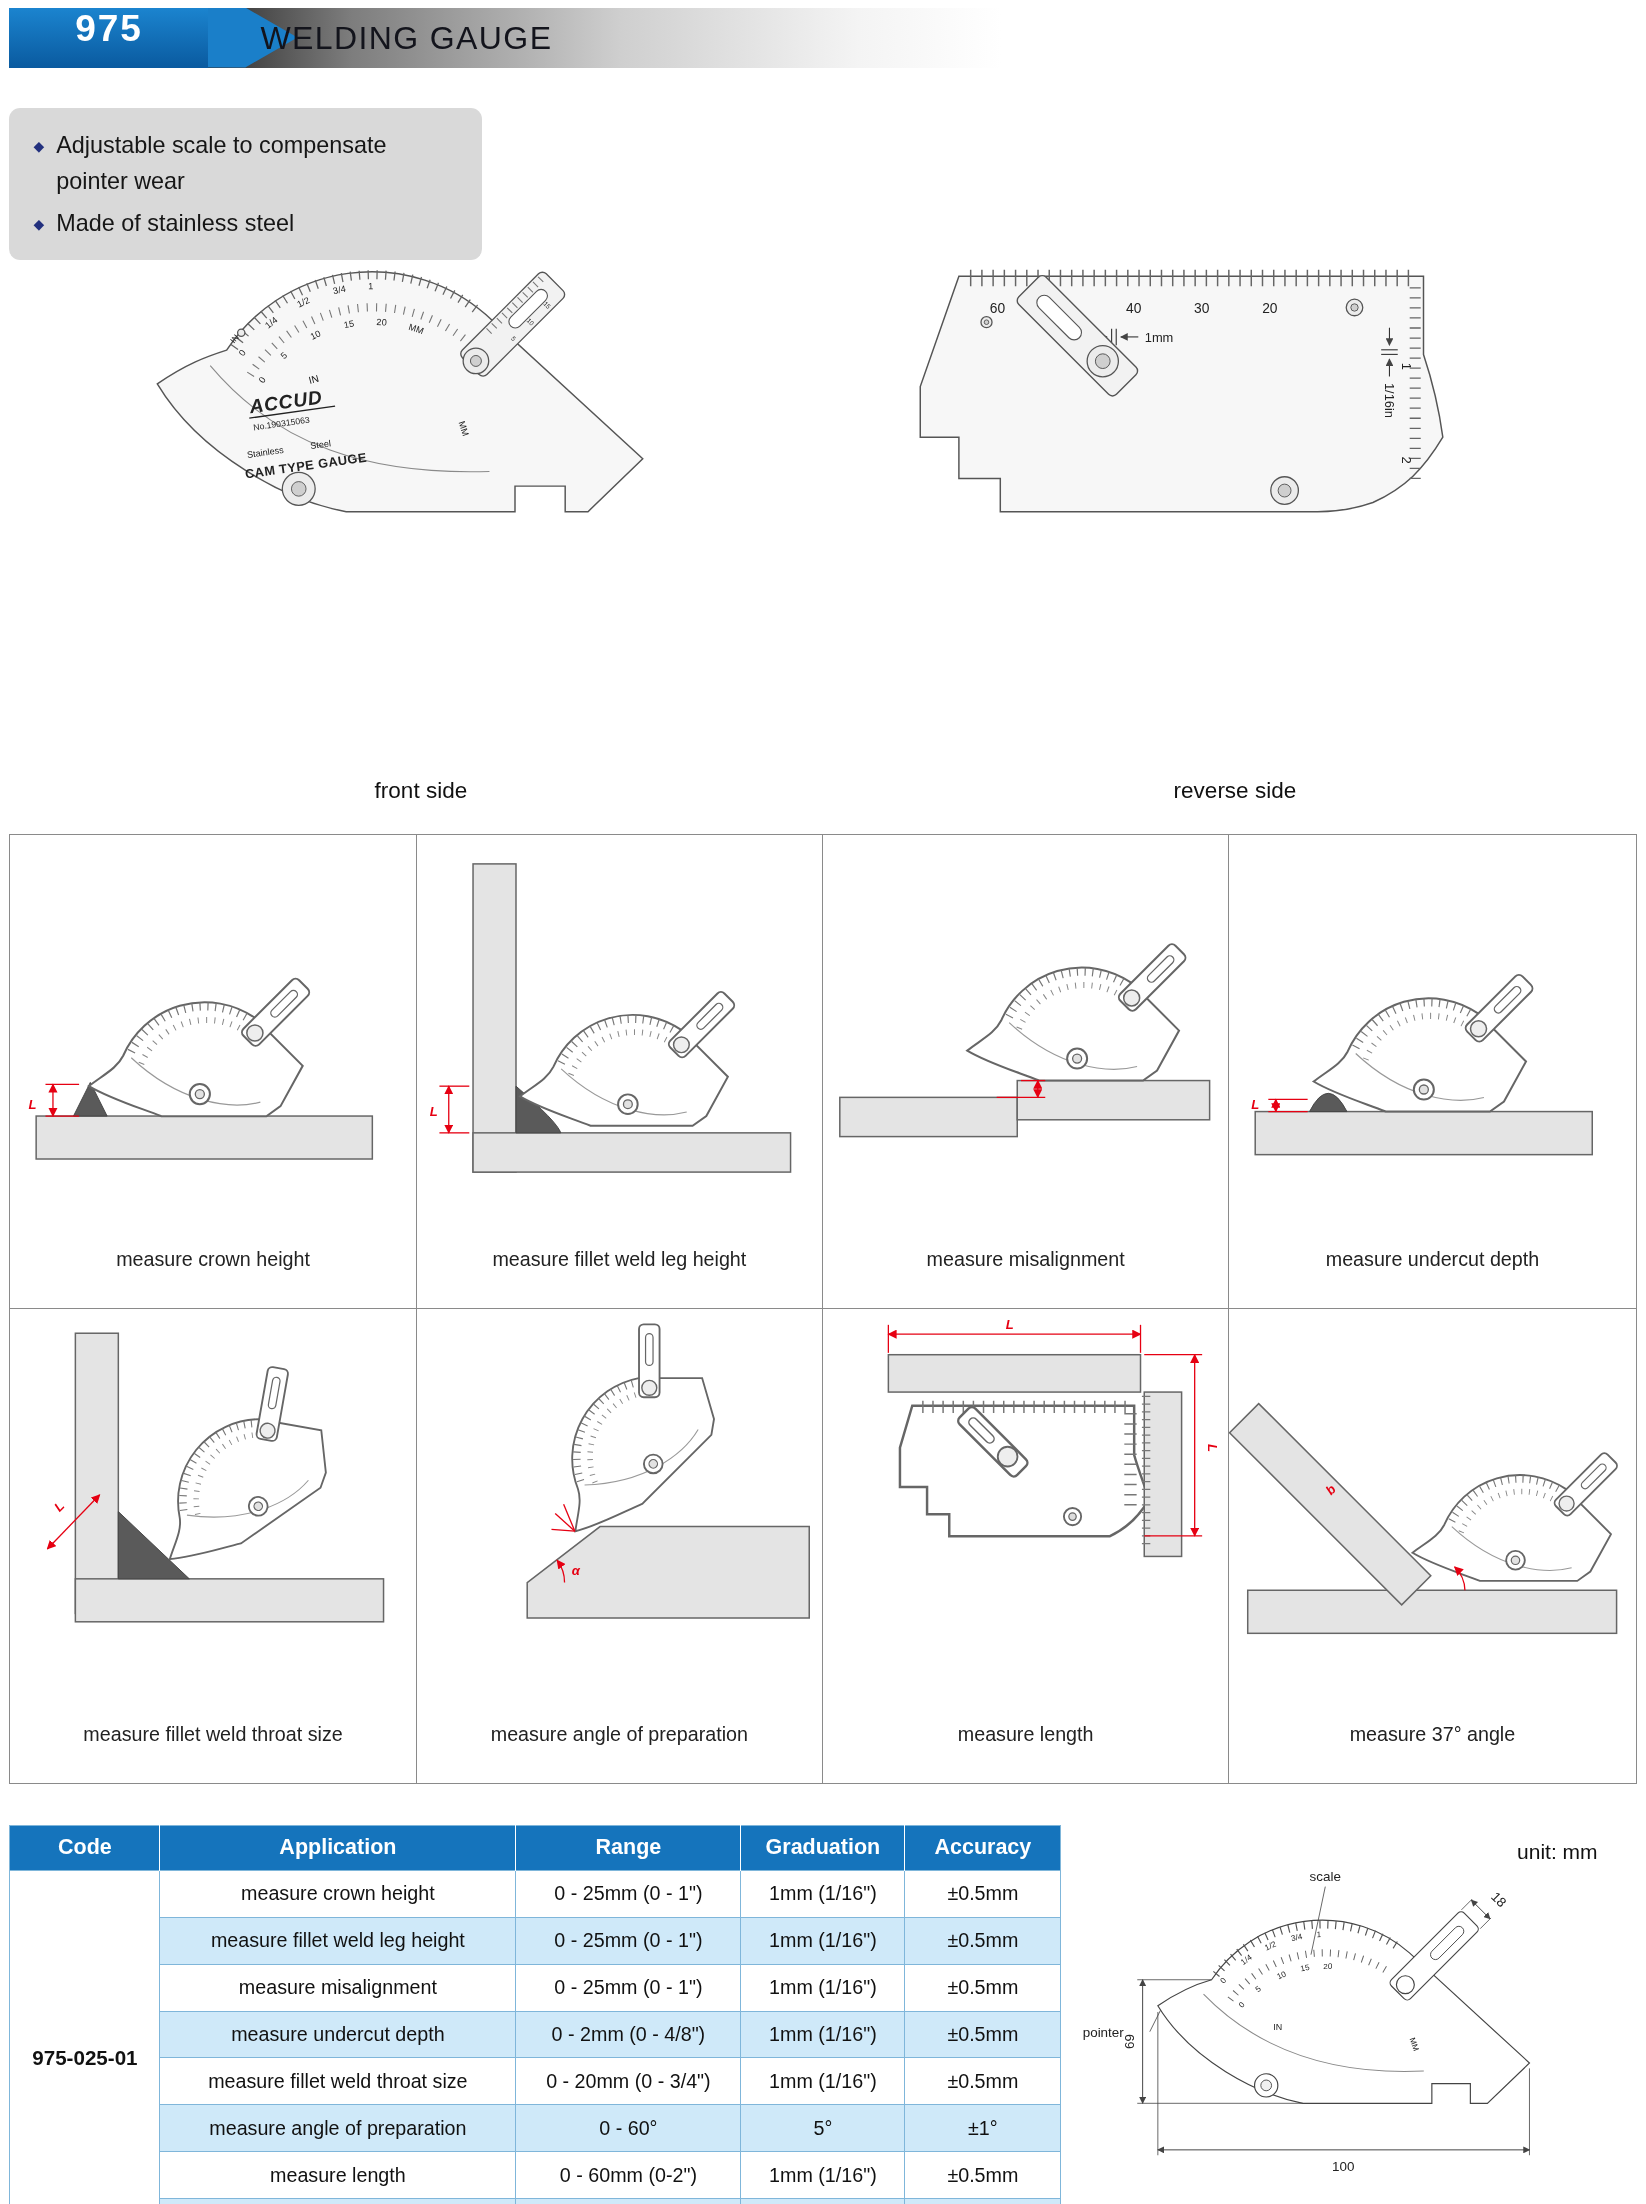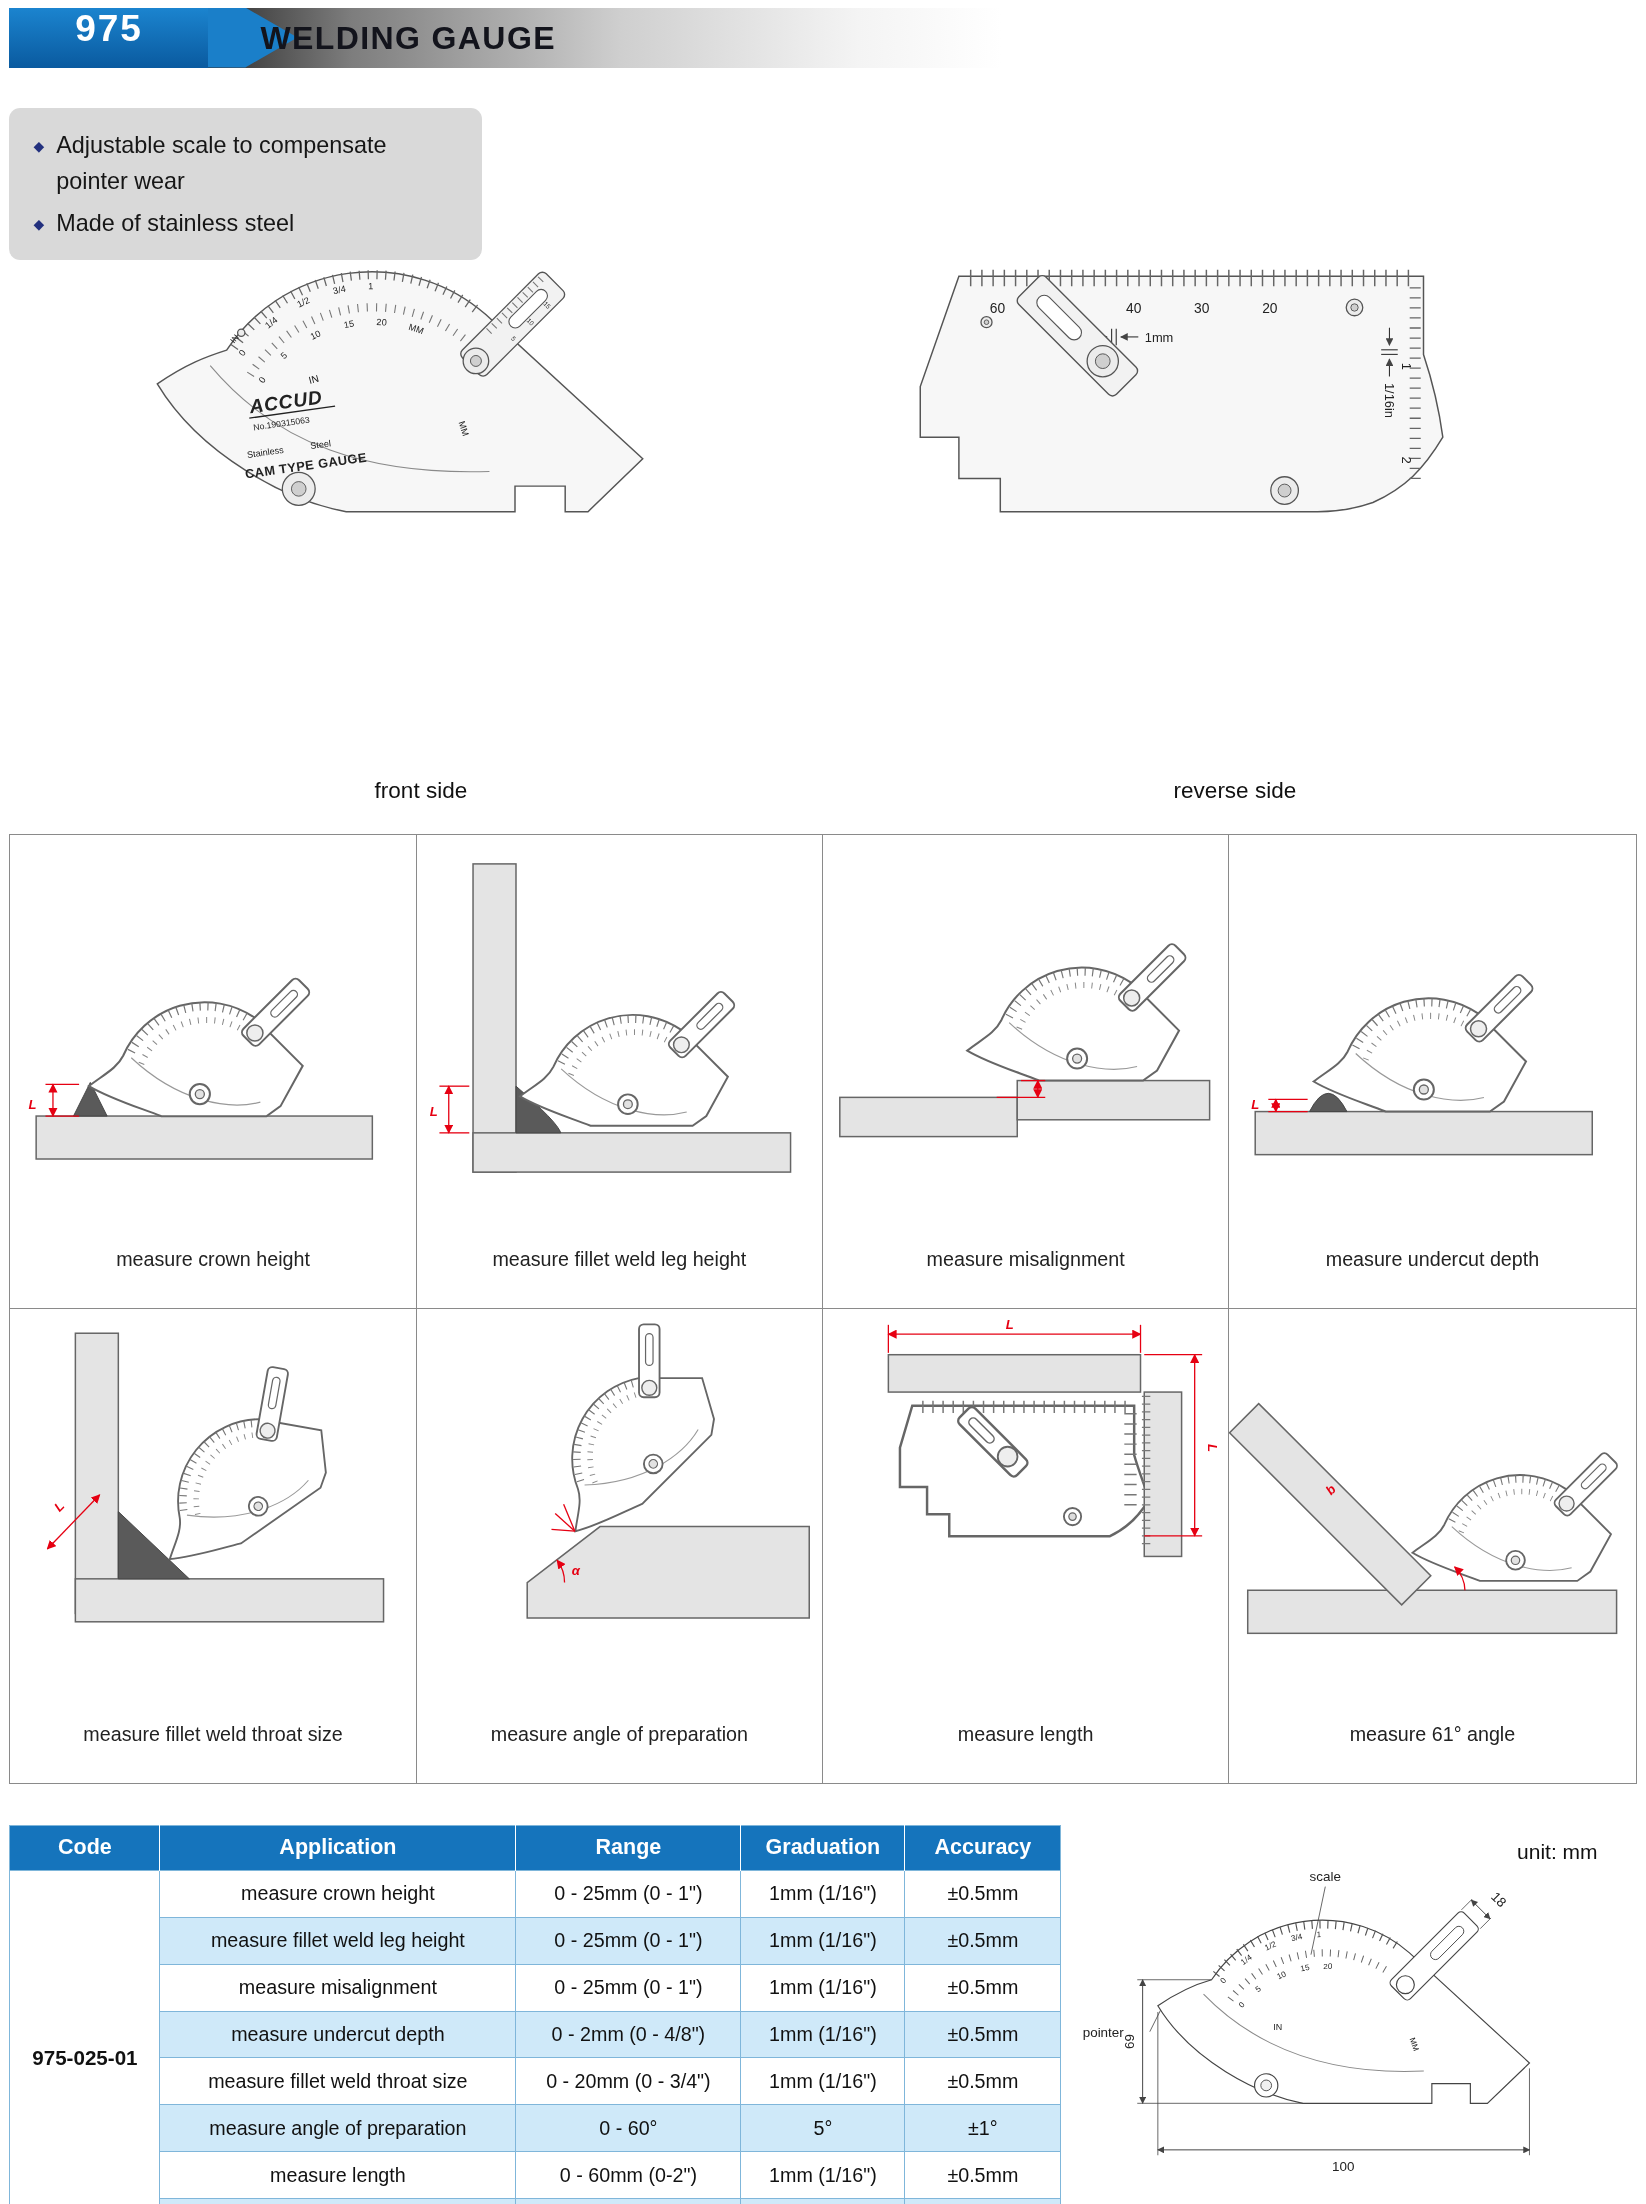--- a/index.html
+++ b/index.html
@@ -20,21 +20,21 @@
   .hdr-chev {
     width:90px; height:60px; background:#1a7fc9; margin-left:-0.9px; z-index:2;
     clip-path:polygon(0 0,42% 0,100% 50%,42% 100%,0 100%);
   }
   .hdr-strip {
     position:absolute; left:199px; right:0; top:0; height:60px; z-index:1;
     background:linear-gradient(90deg,#2e2e2e 0%,#7d7d7d 18%,#cfcfcf 52%,#f4f4f4 82%,#ffffff 100%);
   }
   .hdr-title {
     position:absolute; left:251px; top:50%; transform:translateY(-50%); z-index:3;
-    font-size:32px; font-weight:700; color:#13141c; letter-spacing:1.4px;
+    font-size:32px; font-weight:400; color:#13141c; letter-spacing:1.4px;
   }
 
   
   .features {
     margin-top:40px; width:473px; background:#d9d9d9; border-radius:11.2px;
     padding:19px 24px;
   }
   .feat-item { display:flex; gap:12px; font-size:23.4px; line-height:1.55; color:#161616; }
   .feat-item + .feat-item { margin-top:5.6px; }
   .bullet { color:#22307e; font-size:14px; padding-top:9.4px; flex:0 0 auto; }
@@ -366,21 +366,21 @@
         <rect class="plate" x="20" y="300" width="394" height="46"></rect>
         <g transform="rotate(-45 200 300)">
           <rect class="plate" x="178" y="40" width="44" height="260"></rect>
         </g>
         <use href="#g-front" transform="translate(190,162)"></use>
         <g class="redg">
           <path d="M252,300 A36,36 0 0 0 241,275" marker-end="url(#arrR)"></path>
           <text class="redt" font-size="15" transform="rotate(-45 112 196)" x="112" y="196">b</text>
         </g>
       </svg>
-      <div class="caption">measure 61° angle</div>
+      <div class="caption">measure 37° angle</div>
     </div>
   </div>
 
   <div class="bottom">
 
     <table class="spec">
       <colgroup>
         <col style="width:150px">
           <col style="width:356px">
           <col style="width:225px">

